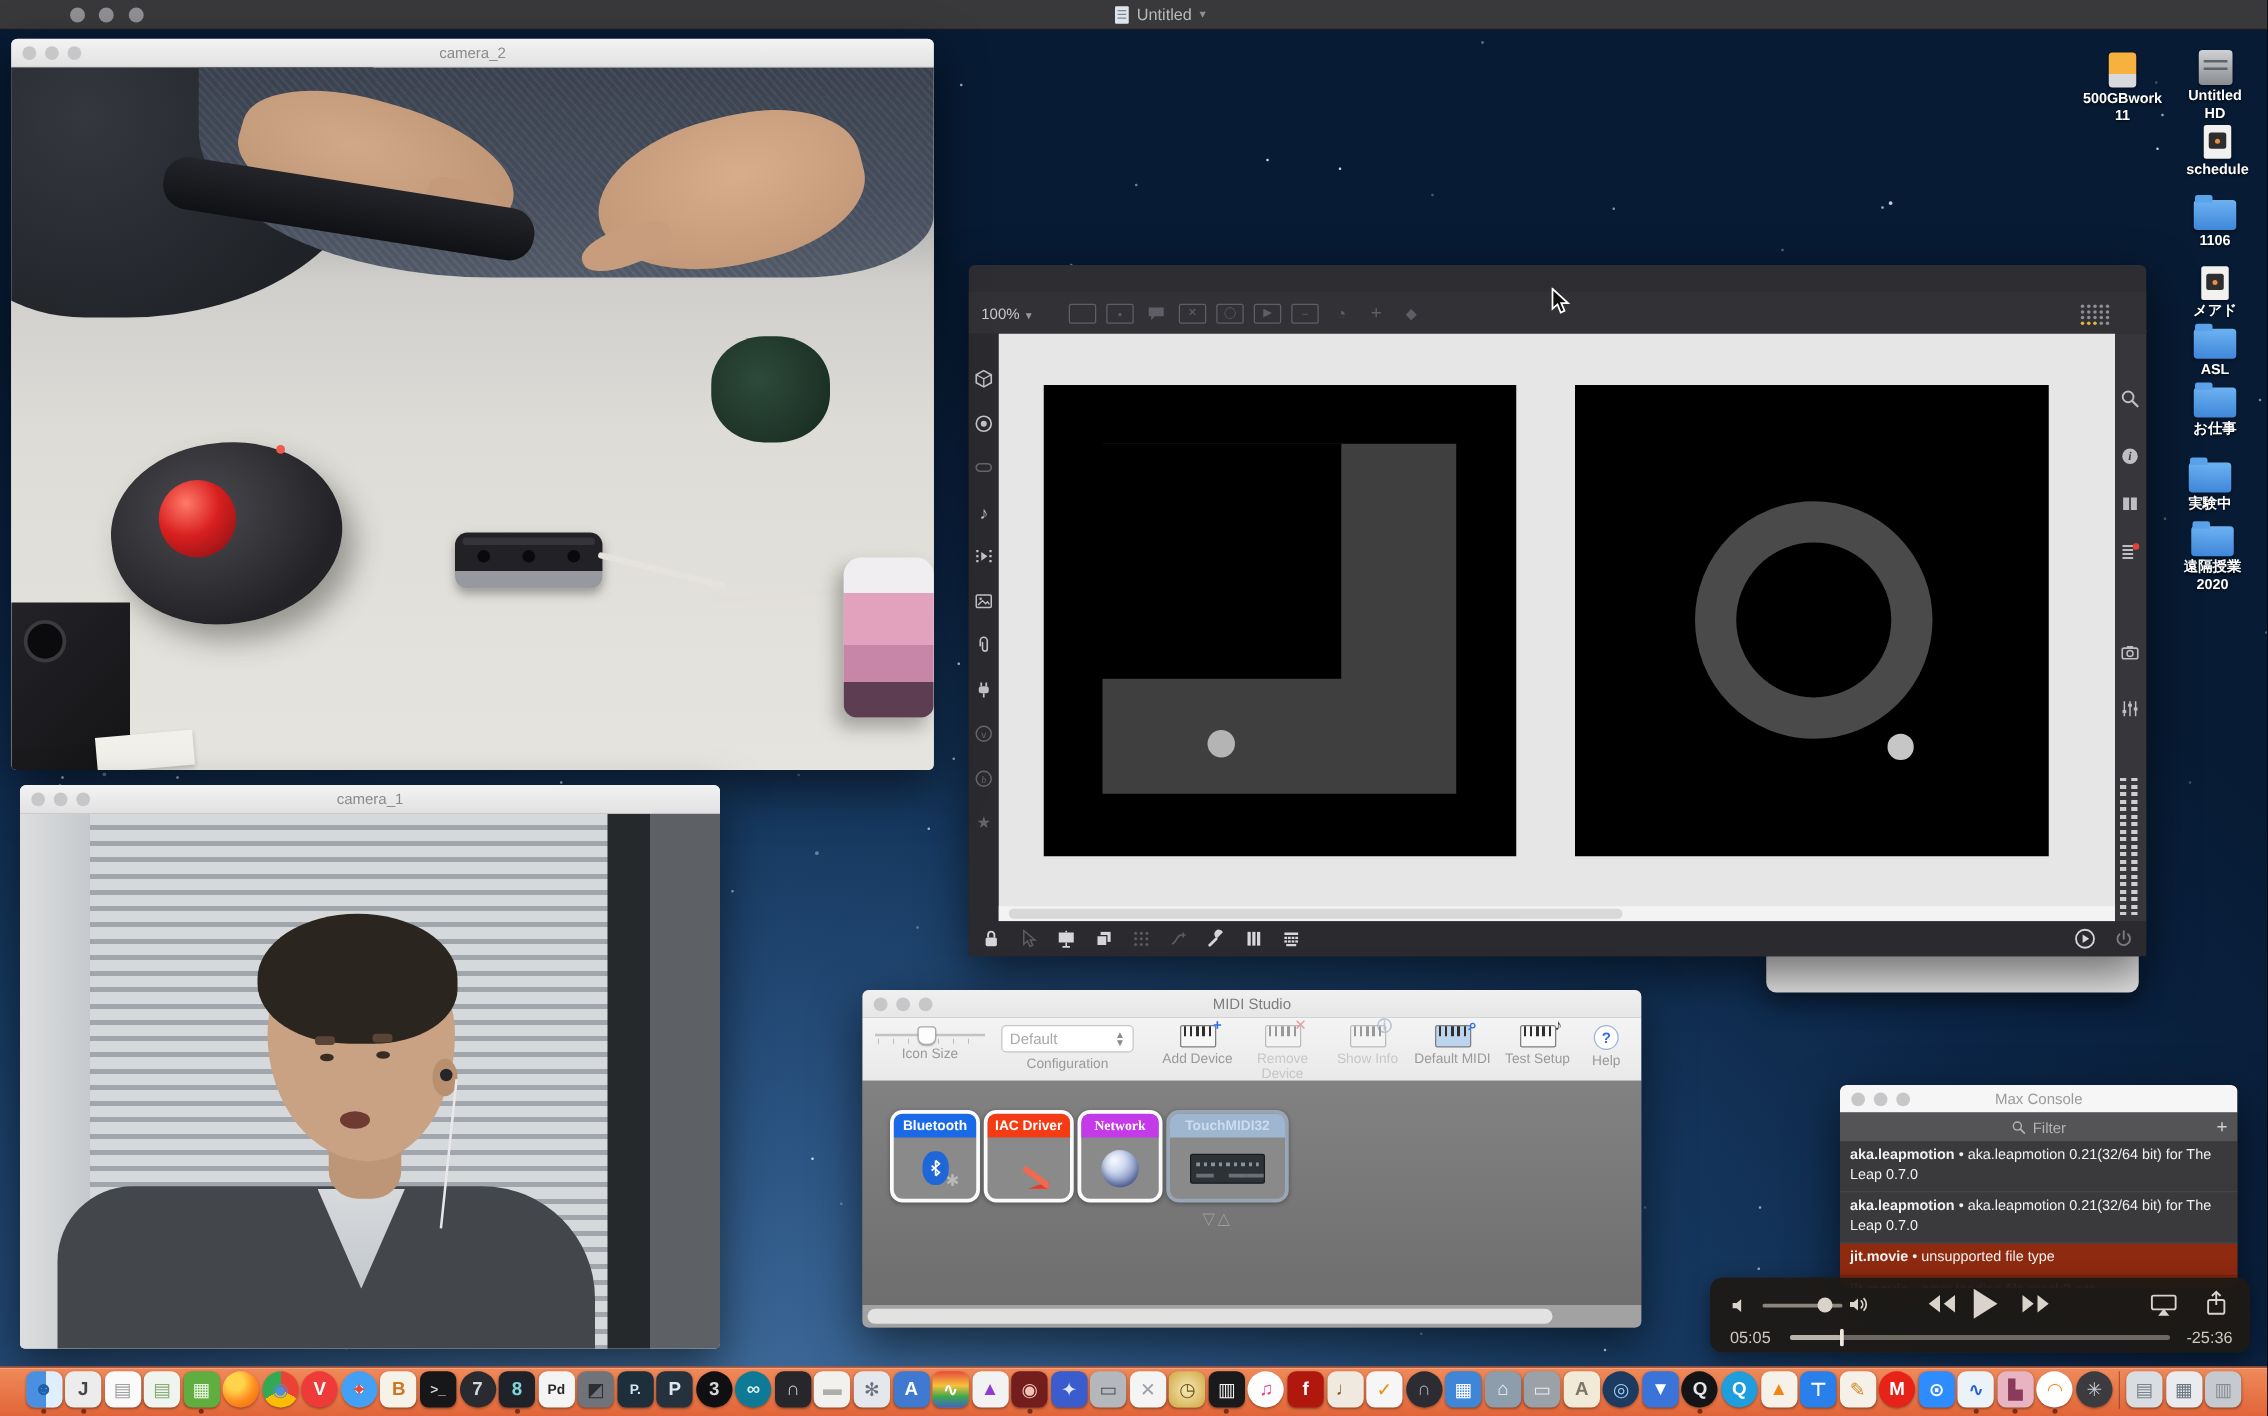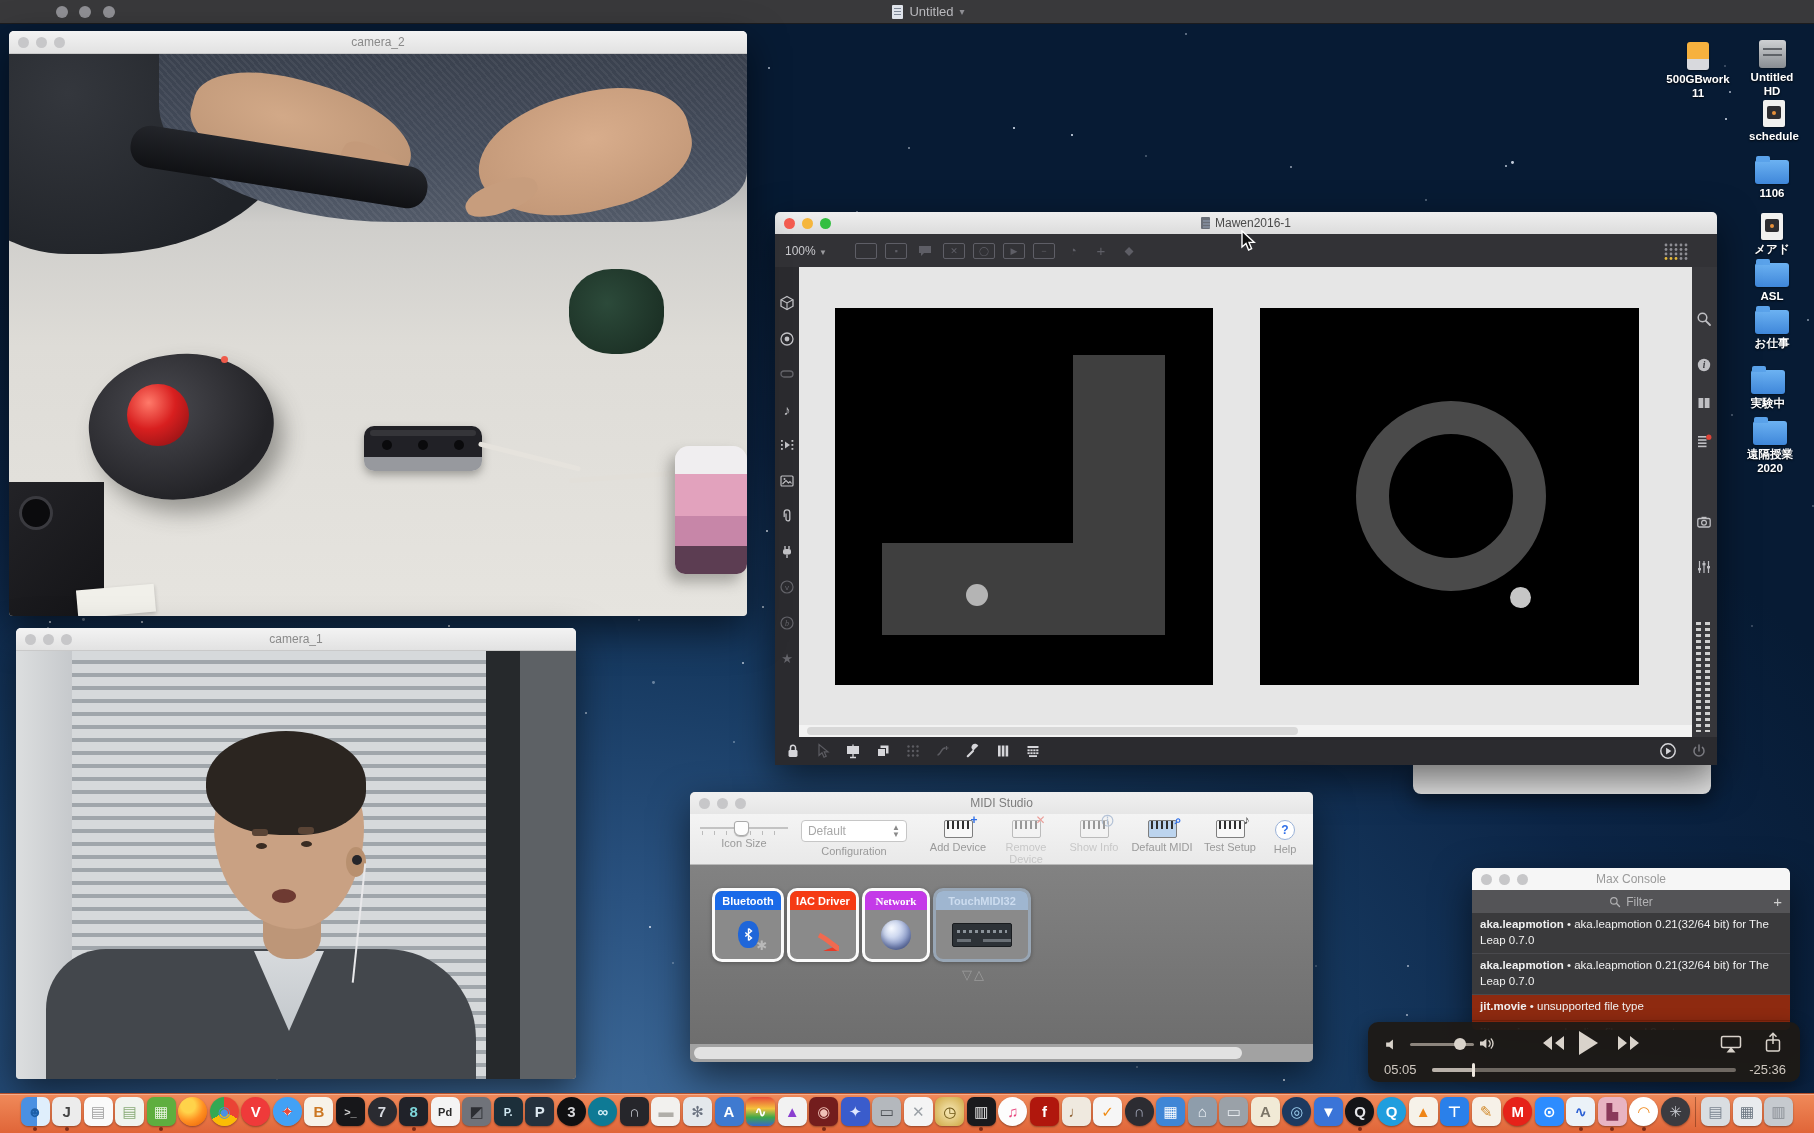--- a/index.html
+++ b/index.html
@@ -441,31 +441,20 @@
       <div class="sc" style="left:240px;top:192px;width:11px;height:6px;background:#3a2c22;border-radius:50%;"></div>
       <div class="sc" style="left:285px;top:190px;width:11px;height:6px;background:#3a2c22;border-radius:50%;"></div>
       <div class="sc" style="left:256px;top:238px;width:24px;height:14px;background:#6e3a32;border-radius:50%;"></div>
       <div class="sc" style="left:330px;top:196px;width:20px;height:30px;background:#b8906f;border-radius:50%;"></div>
       <div class="sc" style="left:336px;top:204px;width:10px;height:10px;background:#26262a;border-radius:50%;"></div>
       <div class="sc" style="left:342px;top:212px;width:2px;height:120px;background:#e8e8ea;transform:rotate(6deg);"></div>
     </div>
   </div>
 
   <div id="patcher" class="abs win">
-    <div class="tbar">
-      <span class="lights color">
-        <span class="tl"></span>
-        <span class="tl"></span>
-        <span class="tl"></span>
-      </span>
-      <span class="title">
-        <span class="docicon" style="width:9px;height:12px;background:#6a6f78;"></span>
-        <span>Mawen2016-1</span>
-      </span>
-    </div>
     <div id="ptool" class="abs">
       <span id="zoomsel"><span>100%</span> <span class="chev">▼</span></span>
       <span id="ptop-icons" style="display:flex;align-items:center;margin-left:14px;">
           <span class="boxicon"></span>
           <span class="boxicon">▪</span>
           <span class="nakicon">
             <svg width="16" height="16" viewBox="0 0 16 16" fill="none">
               <path d="M2 3 h12 v7 h-7 l-3 3 v-3 h-2 z" fill="#5e5e66"></path>
             </svg>
           </span>

